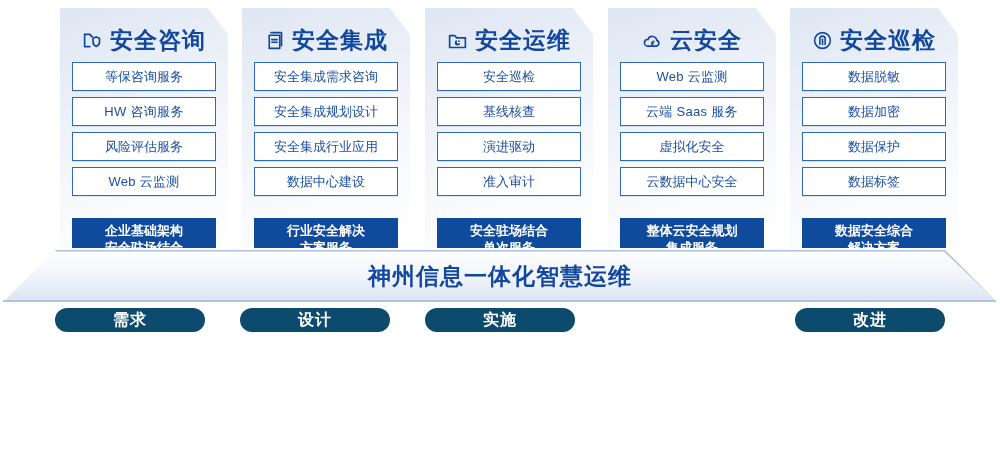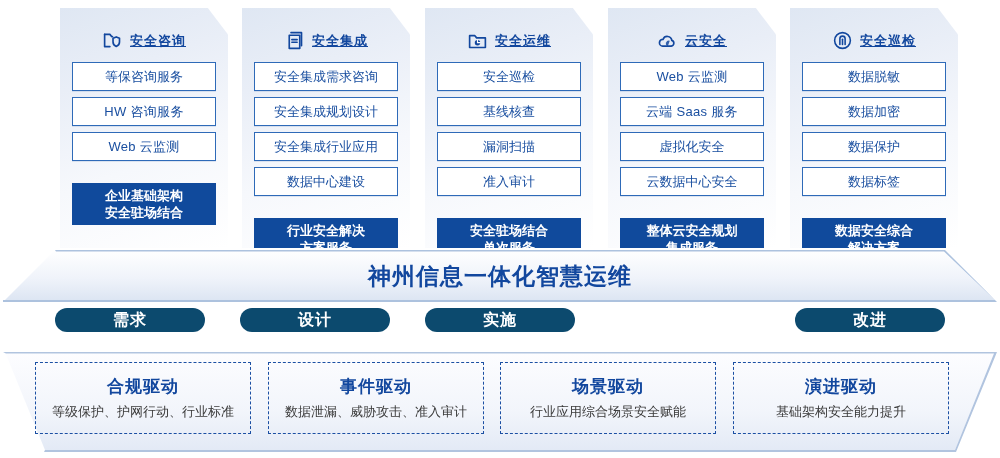--- a/index.html
+++ b/index.html
@@ -30,22 +30,22 @@
   .col.c3{left:608px;}
   .col.c4{left:790px;}
 
   .col-head{
     display:flex;align-items:center;justify-content:center;
     gap:7px;
     height:44px;margin-top:10px;
   }
   .col-icon{width:21px;height:21px;display:block;flex:0 0 auto;}
   .col-title{
-    font-size:13px;font-weight:bold;color:#12479e;letter-spacing:1px;
-    line-height:1;white-space:nowrap;text-decoration:underline;
+    font-size:23px;font-weight:bold;color:#12479e;letter-spacing:1px;
+    line-height:1;white-space:nowrap;
   }
 
   .item{
     height:27px;margin:0 0 6px 0;
     background:#ffffff;
     border:1.5px solid #2e6ab8;
     box-shadow:0 1px 0 rgba(30,80,160,.12);
     display:flex;align-items:center;justify-content:center;
     font-size:13px;color:#1a4fa0;white-space:nowrap;
   }
@@ -145,20 +145,21 @@
           <svg viewBox="0 0 24 24" width="21" height="21" fill="none" stroke="#12479e" stroke-width="1.9" stroke-linejoin="round" stroke-linecap="round">
             <path d="M3 5h6l2 2.5h1"></path>
               <path d="M3 5v14h6"></path>
             <path d="M20 9.5v4.2c0 2.6-1.9 4.4-3.7 5.2-1.8-.8-3.7-2.6-3.7-5.2V9.5l3.7-1.6z"></path>
           </svg>
         </span>
         <span class="col-title">安全咨询</span>
       </div>
       <div class="item">等保咨询服务</div>
       <div class="item en">HW 咨询服务</div>
+      <div class="item">风险评估服务</div>
       <div class="item en">Web 云监测</div>
       <div class="summary">
         <span>企业基础架构</span>
         <span>安全驻场结合</span>
       </div>
     </div>
 
     <div class="col c1">
       <div class="col-head">
         <span class="col-icon">
@@ -186,21 +187,21 @@
           <svg viewBox="0 0 24 24" width="21" height="21" fill="none" stroke="#12479e" stroke-width="1.9" stroke-linejoin="round" stroke-linecap="round">
             <path d="M3 6.5h6L11 9h10v11H3z"></path>
             <circle cx="12" cy="14.5" r="3.1" fill="#12479e" stroke="none"></circle>
             <path d="M12 11.4v3.1h3.1" stroke="#ffffff" stroke-width="1.3"></path>
           </svg>
         </span>
         <span class="col-title">安全运维</span>
       </div>
       <div class="item">安全巡检</div>
       <div class="item">基线核查</div>
-      <div class="item">漏洞扫描</div>
+      <div class="item">演进驱动</div>
       <div class="item">准入审计</div>
       <div class="summary">
         <span>安全驻场结合</span>
         <span>单次服务</span>
       </div>
     </div>
 
     <div class="col c3">
       <div class="col-head">
         <span class="col-icon">
@@ -250,35 +251,14 @@
     <div class="btext">神州信息一体化智慧运维</div>
   </div>
 
   <div id="pills">
     <div class="pill p0">需求</div>
     <div class="pill p1">设计</div>
     <div class="pill p2">实施</div>
     <div class="pill p4">改进</div>
   </div>
 
-  <div id="drivers">
-    <div class="shape"></div>
-    <div class="edge"></div>
-
-    <div class="driver d0">
-      <div class="dt">合规驱动</div>
-      <div class="dd">等级保护、护网行动、行业标准</div>
-    </div>
-    <div class="driver d1">
-      <div class="dt">事件驱动</div>
-      <div class="dd">数据泄漏、威胁攻击、准入审计</div>
-    </div>
-    <div class="driver d2">
-      <div class="dt">场景驱动</div>
-      <div class="dd">行业应用综合场景安全赋能</div>
-    </div>
-    <div class="driver d3">
-      <div class="dt">演进驱动</div>
-      <div class="dd">基础架构安全能力提升</div>
-    </div>
-  </div>
 
 </div>
 
 </body></html>

